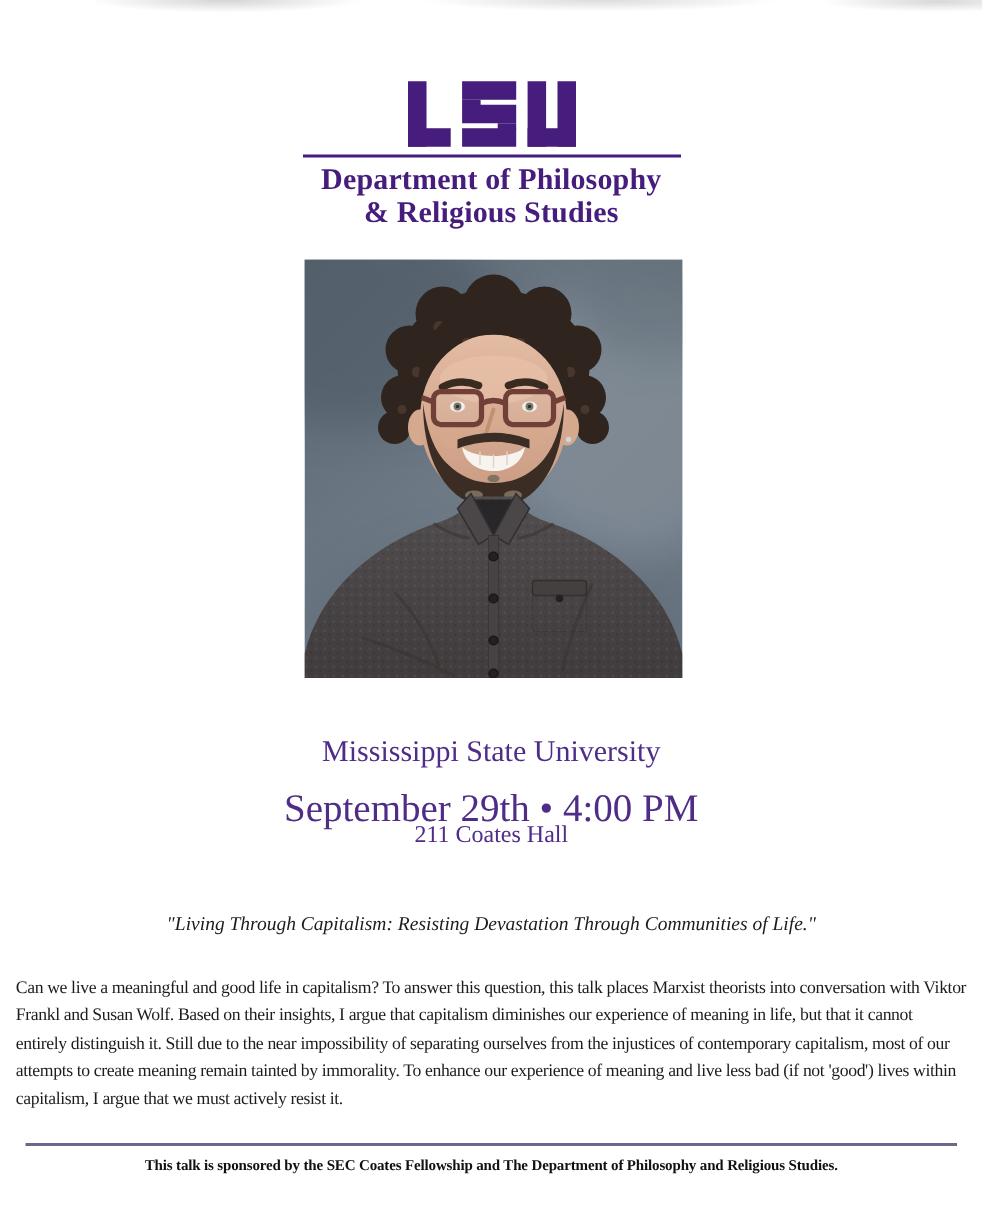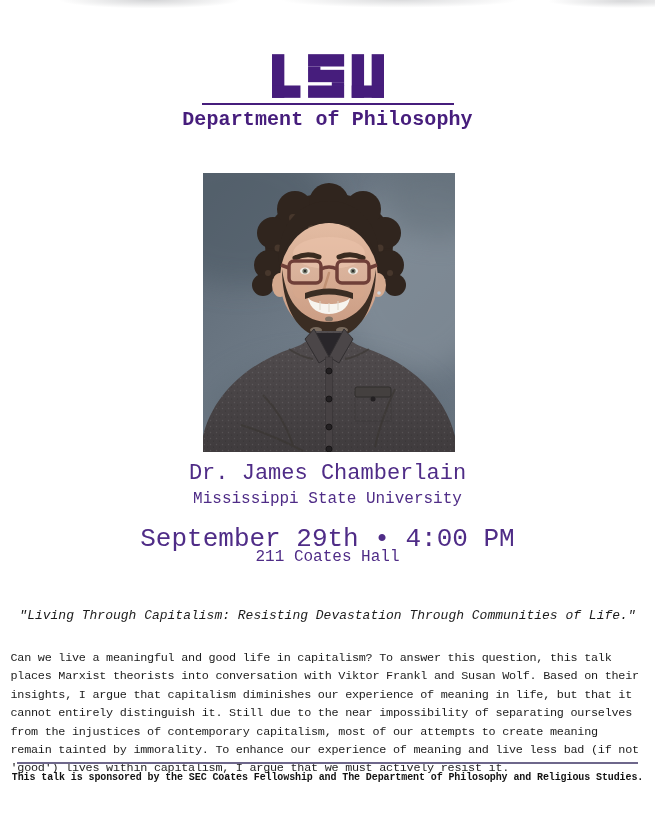--- a/index.html
+++ b/index.html
@@ -3,21 +3,21 @@
 <meta charset="utf-8">
 <style>
   html,body { margin:0; padding:0; background:#ffffff; }
   :root {
     --lsu-purple:#461D7C;
     --accent-purple:#4F2C87;
     --footer-rule:#6E678B;
   }
   .page {
     position:relative; width:655px; height:817px; background:#ffffff;
-    overflow:hidden; font-family:Liberation Mono, monospace;
+    overflow:hidden; font-family:Liberation Serif, serif;
   }
   .top-smudge {
     position:absolute; top:0; left:0; width:655px; height:18px;
     background:
       radial-gradient(130px 12px at 150px 0px, rgba(110,112,118,0.30), transparent 70%),
       radial-gradient(170px 11px at 400px 0px, rgba(110,112,118,0.25), transparent 70%),
       radial-gradient(110px 10px at 625px 1px, rgba(110,112,118,0.28), transparent 70%);
     pointer-events:none;
   }
   .centered { position:absolute; left:0; width:655px; text-align:center; }
@@ -26,21 +26,21 @@
     position:absolute; top:103px; left:50%; transform:translateX(-50%);
     width:252px; height:2px; background:var(--lsu-purple);
   }
   .dept {
     top:109px; color:var(--lsu-purple); font-weight:bold;
     font-size:20px; line-height:22px; letter-spacing:0.1px;
   }
   .photo-frame { position:absolute; top:173px; left:203px; width:252px; height:279px; }
   .photo-frame svg { display:block; }
   .name   { top:461px; color:var(--accent-purple); font-size:22px; }
-  .affil  { top:490px; color:var(--accent-purple); font-size:16px; }
+  .affil  { top:490px; color:var(--accent-purple); font-size:20px; }
   .date   { top:524px; color:var(--accent-purple); font-size:26px; }
   .venue  { top:548px; color:var(--accent-purple); font-size:16px; }
   .quote  { top:608px; color:#1c1c1c; font-size:13px; font-style:italic; letter-spacing:0; }
   .abstract {
     position:absolute; top:649px; left:50%; transform:translateX(-50%);
     width:634px; color:#1c1c1c;
     font-size:11.8px; line-height:18.4px; letter-spacing:-0.25px;
   }
   .footer-rule {
     position:absolute; top:762px; left:17px; width:621px; height:2px;
@@ -74,20 +74,21 @@
         <rect x="105" y="0" width="13" height="46"></rect>
         <rect x="84" y="33" width="34" height="13"></rect>
       </g>
     </svg>
   </div>
 
   <div class="logo-rule"></div>
 
   <div class="centered dept">
     <div>Department of Philosophy</div>
+    <div>&amp; Religious Studies</div>
   </div>
 
   <div class="photo-frame">
     <svg width="252" height="279" viewBox="0 0 252 279">
       <defs>
         <linearGradient id="bgGrad" x1="0" y1="0" x2="1" y2="1">
           <stop offset="0" stop-color="#5d6975"></stop>
           <stop offset="0.55" stop-color="#707c88"></stop>
           <stop offset="1" stop-color="#66727e"></stop>
         </linearGradient>
@@ -217,21 +218,20 @@
       </g>
 
       <g>
         <rect x="152" y="214" width="36" height="10" rx="2" fill="#44403f" stroke="#312e2d" stroke-width="1"></rect>
         <rect x="152" y="224" width="36" height="24" fill="none" stroke="#3a3637" stroke-width="1" opacity="0.6"></rect>
         <circle cx="170" cy="226" r="2.5" fill="#232022"></circle>
       </g>
     </svg>
   </div>
 
-  <div class="centered name">Dr. James Chamberlain</div>
   <div class="centered affil">Mississippi State University</div>
 
   <div class="centered date">September 29th • 4:00 PM</div>
   <div class="centered venue">211 Coates Hall</div>
 
   <div class="centered quote">"Living Through Capitalism: Resisting Devastation Through Communities of Life."</div>
 
   <div class="abstract">Can we live a meaningful and good life in capitalism? To answer this question, this talk places Marxist theorists into conversation with Viktor Frankl and Susan Wolf. Based on their insights, I argue that capitalism diminishes our experience of meaning in life, but that it cannot entirely distinguish it. Still due to the near impossibility of separating ourselves from the injustices of contemporary capitalism, most of our attempts to create meaning remain tainted by immorality. To enhance our experience of meaning and live less bad (if not 'good') lives within capitalism, I argue that we must actively resist it.</div>
 
   <div class="footer-rule"></div>

